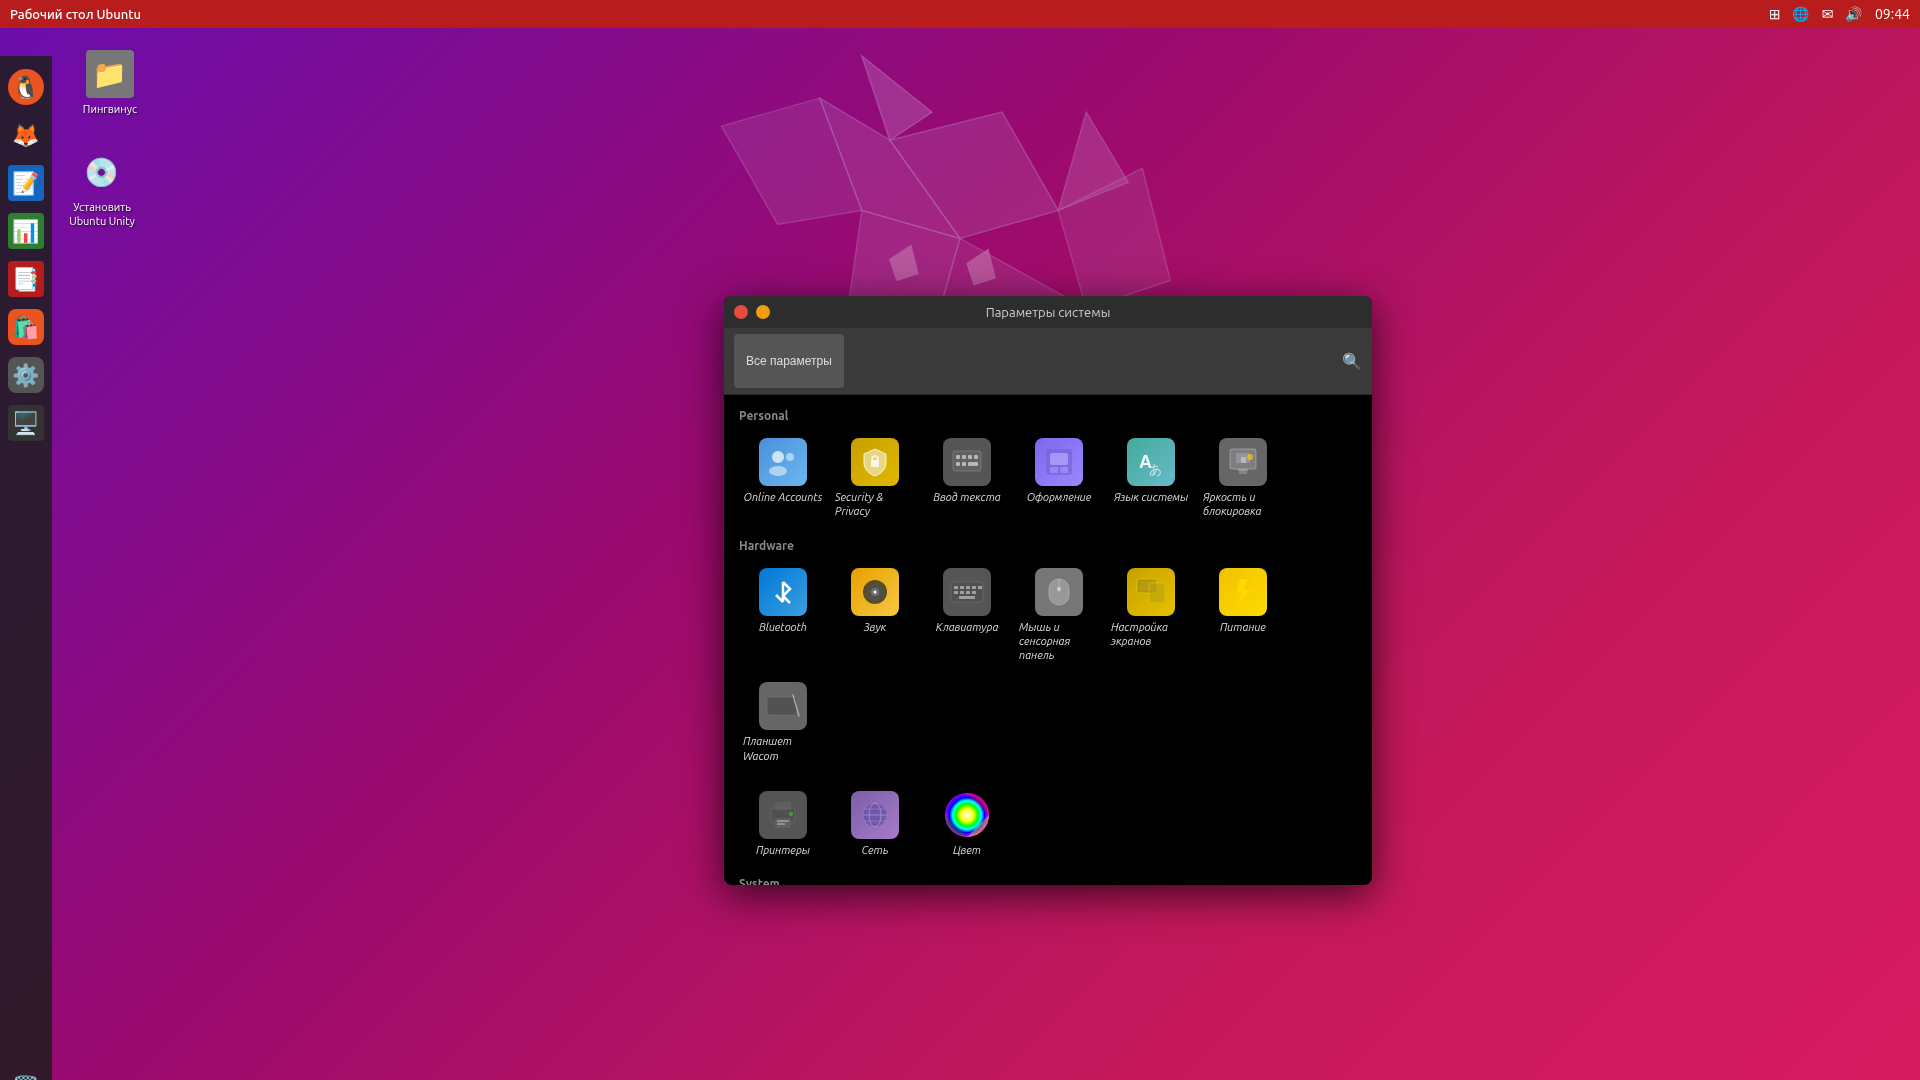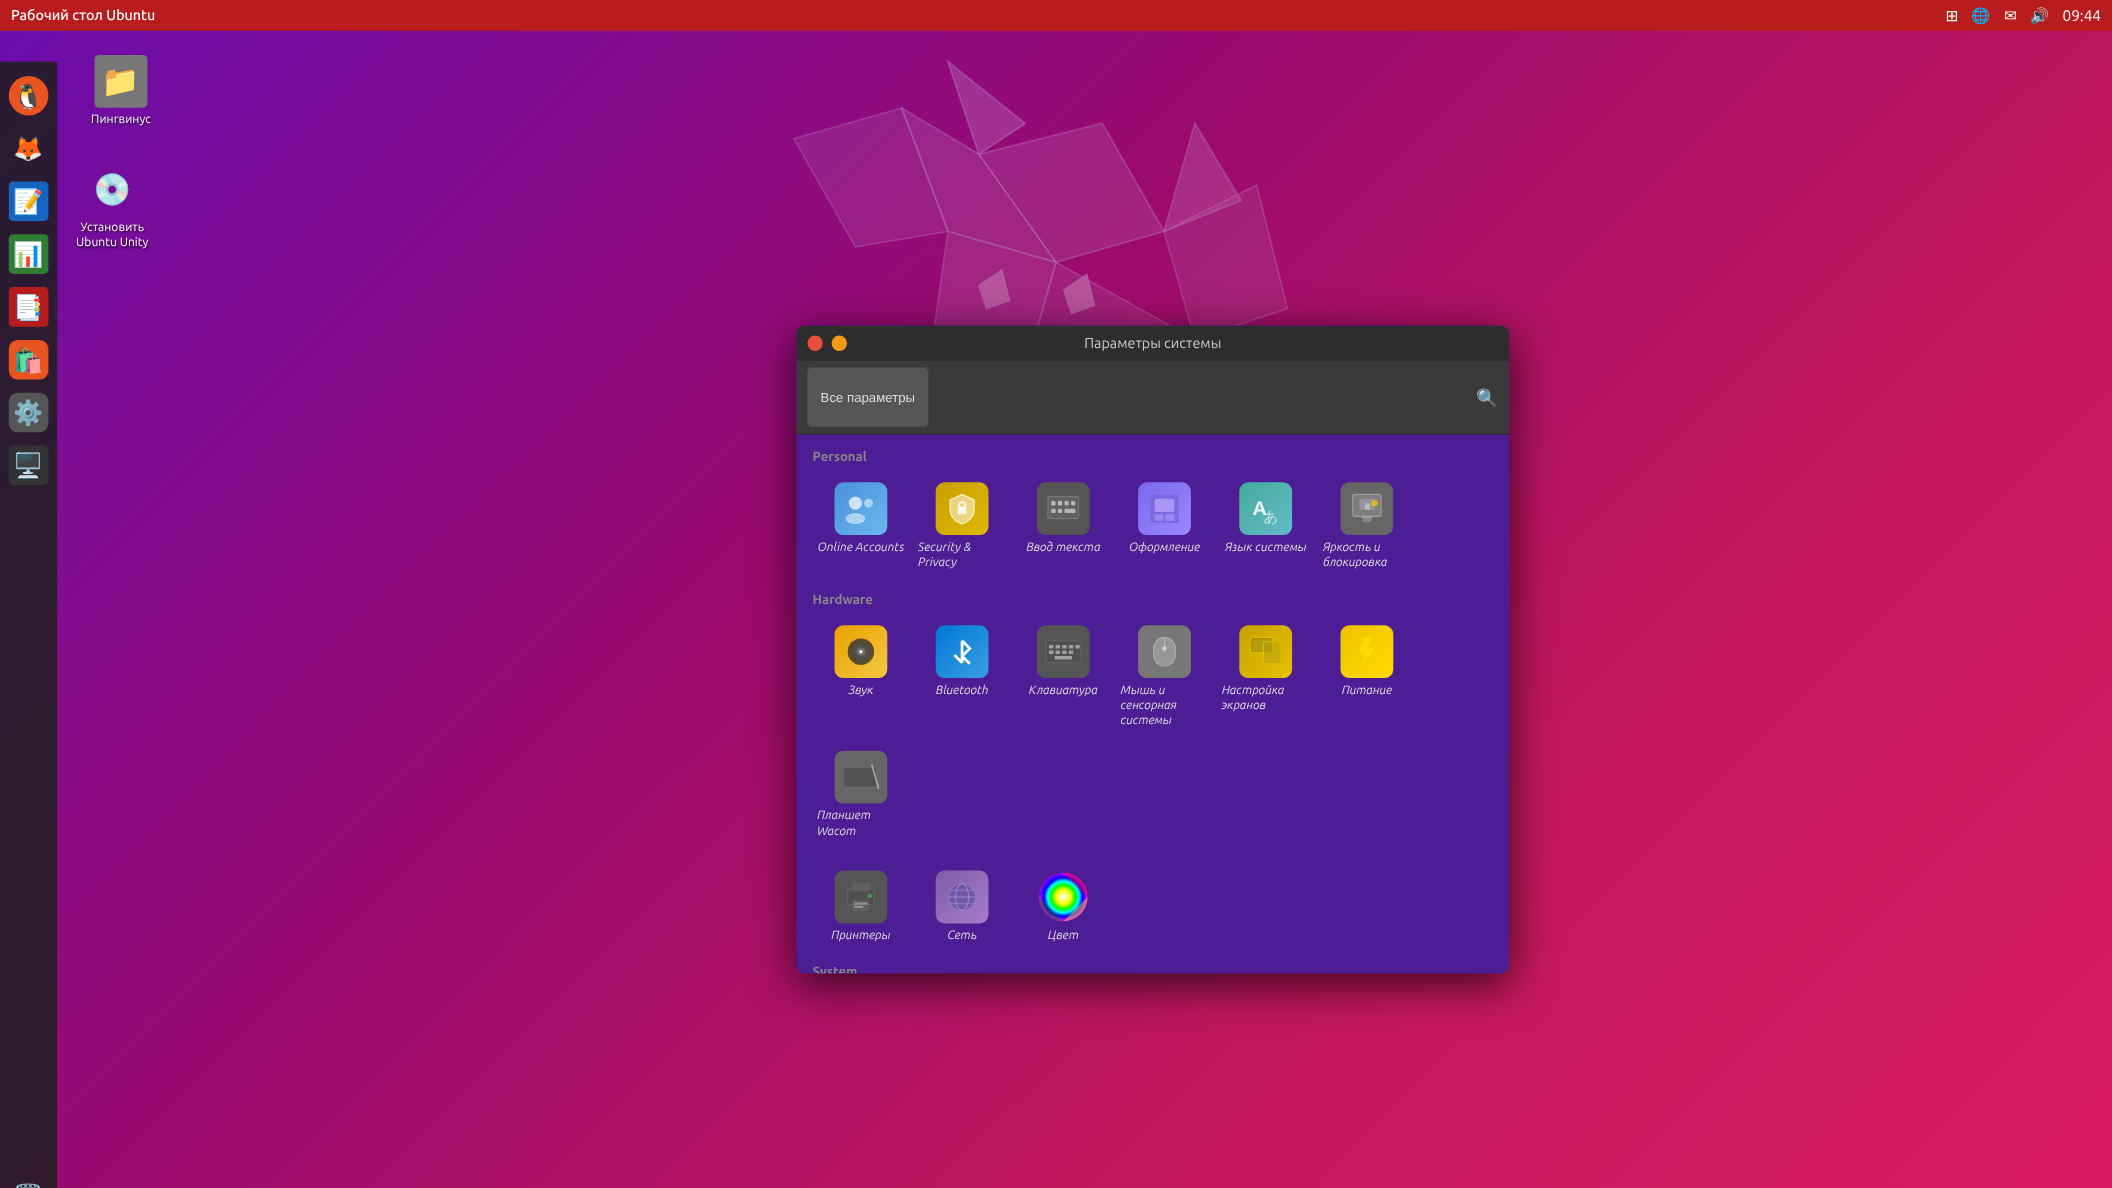--- a/index.html
+++ b/index.html
@@ -108,21 +108,21 @@
       text-shadow: 1px 1px 2px rgba(0,0,0,0.8);
       line-height: 1.3;
     }
 
     
     #settings-window {
       position: absolute;
       top: 268px;
       left: 724px;
       width: 648px;
-      background: #4c1d95;
+      background: #000000;
       border-radius: 8px;
       box-shadow: 0 10px 40px rgba(0,0,0,0.7);
       overflow: hidden;
       z-index: 200;
     }
     #settings-titlebar {
       background: #2d2d2d;
       height: 32px;
       display: flex;
       align-items: center;
@@ -425,38 +425,38 @@
               </svg>
           </div>
           <span class="settings-item-label">Яркость и блокировка</span>
         </div>
       </div>
 
       <div class="section-label">Hardware</div>
       <div class="icons-grid">
 
         <div class="settings-item">
+          <div class="settings-item-icon icon-bluetooth">
+            <svg width="30" height="30" viewBox="0 0 30 30">
+                <path d="M15 5 L15 25 M15 5 L22 12 L15 19 M15 19 L22 26 M15 25 L8 18" stroke="white" stroke-width="2.5" fill="none"></path>
+              </svg>
+          </div>
+          <span class="settings-item-label">Bluetooth</span>
+        </div>
+
+        <div class="settings-item">
           <div class="settings-item-icon icon-sound">
             <svg width="30" height="30" viewBox="0 0 30 30">
                 <circle cx="15" cy="15" r="12" fill="rgba(50,50,50,0.8)"></circle>
                 <circle cx="15" cy="15" r="8" fill="rgba(80,80,80,0.8)"></circle>
                 <circle cx="15" cy="15" r="4" fill="rgba(120,120,120,0.8)"></circle>
                 <circle cx="15" cy="15" r="1.5" fill="white"></circle>
               </svg>
           </div>
           <span class="settings-item-label">Звук</span>
-        </div>
-
-        <div class="settings-item">
-          <div class="settings-item-icon icon-bluetooth">
-            <svg width="30" height="30" viewBox="0 0 30 30">
-                <path d="M15 5 L15 25 M15 5 L22 12 L15 19 M15 19 L22 26 M15 25 L8 18" stroke="white" stroke-width="2.5" fill="none"></path>
-              </svg>
-          </div>
-          <span class="settings-item-label">Bluetooth</span>
         </div>
 
         <div class="settings-item">
           <div class="settings-item-icon icon-keyboard">
             <svg width="36" height="28" viewBox="0 0 36 28">
                 <rect x="2" y="4" width="32" height="20" rx="2" fill="rgba(80,80,80,0.9)" stroke="rgba(120,120,120,0.5)" stroke-width="1"></rect>
                 <rect x="5" y="8" width="4" height="3" rx="0.5" fill="rgba(180,180,180,0.8)"></rect>
                 <rect x="11" y="8" width="4" height="3" rx="0.5" fill="rgba(180,180,180,0.8)"></rect>
                 <rect x="17" y="8" width="4" height="3" rx="0.5" fill="rgba(180,180,180,0.8)"></rect>
                 <rect x="23" y="8" width="4" height="3" rx="0.5" fill="rgba(180,180,180,0.8)"></rect>
@@ -472,21 +472,21 @@
         </div>
 
         <div class="settings-item">
           <div class="settings-item-icon icon-mouse">
             <svg width="24" height="34" viewBox="0 0 24 34">
                 <rect x="2" y="4" width="20" height="26" rx="10" fill="rgba(160,160,160,0.8)" stroke="rgba(200,200,200,0.5)" stroke-width="1"></rect>
                 <line x1="12" y1="4" x2="12" y2="18" stroke="rgba(200,200,200,0.6)" stroke-width="1"></line>
                 <circle cx="12" cy="14" r="2" fill="rgba(220,220,220,0.8)"></circle>
               </svg>
           </div>
-          <span class="settings-item-label">Мышь и сенсорная системы</span>
+          <span class="settings-item-label">Мышь и сенсорная панель</span>
         </div>
 
         <div class="settings-item">
           <div class="settings-item-icon icon-displays">
             <svg width="32" height="30" viewBox="0 0 32 30">
                 <rect x="2" y="2" width="20" height="14" rx="2" fill="rgba(150,130,0,0.6)" stroke="rgba(220,200,0,0.7)" stroke-width="1"></rect>
                 <rect x="4" y="4" width="16" height="10" fill="rgba(200,180,50,0.3)"></rect>
                 <polygon points="2,2 22,2 22,16 2,16" fill="none" stroke="rgba(220,200,0,0.8)" stroke-width="0.5"></polygon>
                 <rect x="14" y="6" width="16" height="20" rx="2" fill="rgba(180,160,20,0.5)" stroke="rgba(220,200,0,0.7)" stroke-width="1"></rect>
               </svg>

